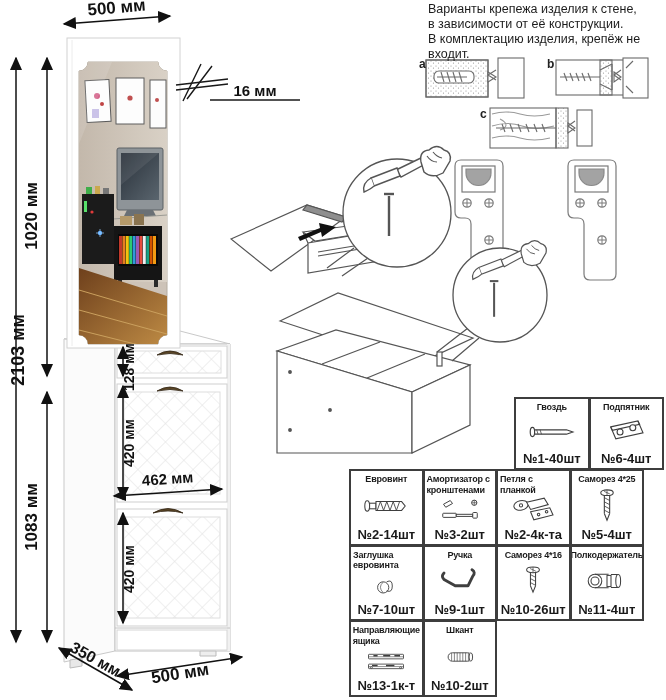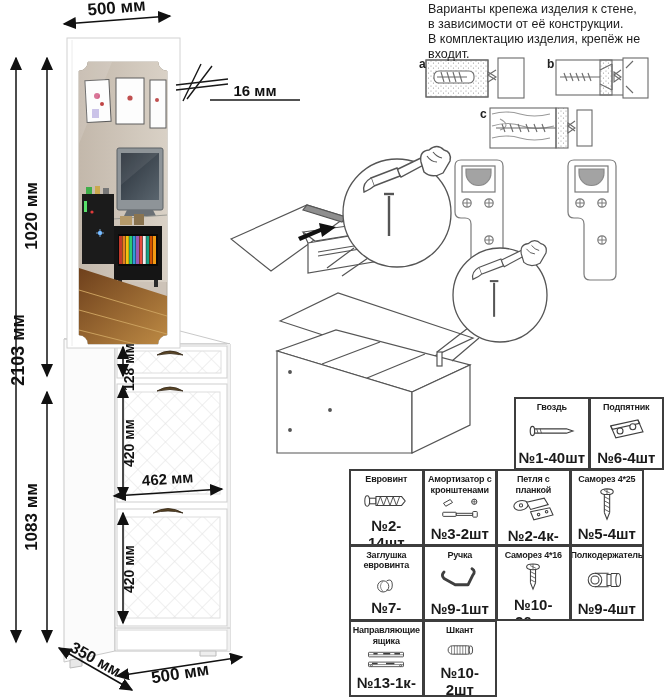--- a/index.html
+++ b/index.html
@@ -10,23 +10,23 @@
   #note{position:absolute;left:428px;top:2px;width:242px;font-size:12.5px;line-height:15px;
         color:#1c1c1c;white-space:nowrap;}
   
   .ptable{position:absolute;box-sizing:border-box;}
   #row1{left:515px;top:398px;width:149px;height:72px;display:grid;grid-template-columns:1fr 1fr;}
   #rows234{left:350px;top:470px;width:294px;height:227px;display:grid;
            grid-template-columns:repeat(4,1fr);grid-template-rows:repeat(3,1fr);}
   .cell{border:2px solid #3d3d3d;margin:-1px 0 0 -1px;background:#fff;display:flex;
         flex-direction:column;align-items:center;justify-content:space-between;
         padding:3px 2px 2px 2px;box-sizing:border-box;overflow:hidden;}
-  .cell .pname{font-size:9px;font-weight:bold;color:#1a1a1a;text-align:center;line-height:10.5px;
+  .cell .pname{font-size:9px;font-weight:bold;color:#1a1a1a;line-height:10.5px;
         letter-spacing:-0.2px;}
-  .cell .pcount{font-size:15px;font-weight:bold;color:#1a1a1a;text-align:center;}
+  .cell .pcount{font-size:13px;font-weight:bold;color:#1a1a1a;text-align:left;}
   .cell svg{flex:0 0 auto;}
   
   .dim{font-family:"Liberation Sans",sans-serif;font-weight:bold;fill:#111;}
   .flabel{font-family:"Liberation Sans",sans-serif;font-weight:bold;fill:#222;font-size:12px;}
 </style>
 </head>
 <body>
 
 <div id="canvas">
 
@@ -403,21 +403,21 @@
     <svg width="56" height="32" viewBox="0 0 60 40">
       <g stroke="#3f3f3f" fill="#fff" stroke-width="1.3">
         <circle cx="15" cy="20" r="8.5"></circle>
             <circle cx="15" cy="20" r="5"></circle>
         <path d="M15 11.5 h17 M15 28.5 h17" fill="none"></path>
         <rect x="30" y="13" width="5" height="14"></rect>
         <path d="M35 12 h9 M35 28 h9" fill="none"></path>
         <ellipse cx="44" cy="20" rx="3" ry="8"></ellipse>
       </g>
     </svg>
-    <div class="pcount">№9-4шт</div>
+    <div class="pcount">№11-4шт</div>
   </div>
   <div class="cell">
     <div class="pname">Направляющие ящика</div>
     <svg width="58" height="28" viewBox="0 0 60 40">
       <g stroke="#3f3f3f" fill="#fff" stroke-width="1.2">
         <rect x="5" y="9" width="50" height="6.5" rx="1"></rect>
         <path d="M5 12.5 h50" fill="none" stroke-width="0.8"></path>
         <path d="M12 11 h6 M26 11 h10 M42 11 h8" stroke-width="2.2" fill="none"></path>
         <rect x="5" y="23" width="50" height="6.5" rx="1"></rect>
         <path d="M5 26.5 h50" fill="none" stroke-width="0.8"></path>

